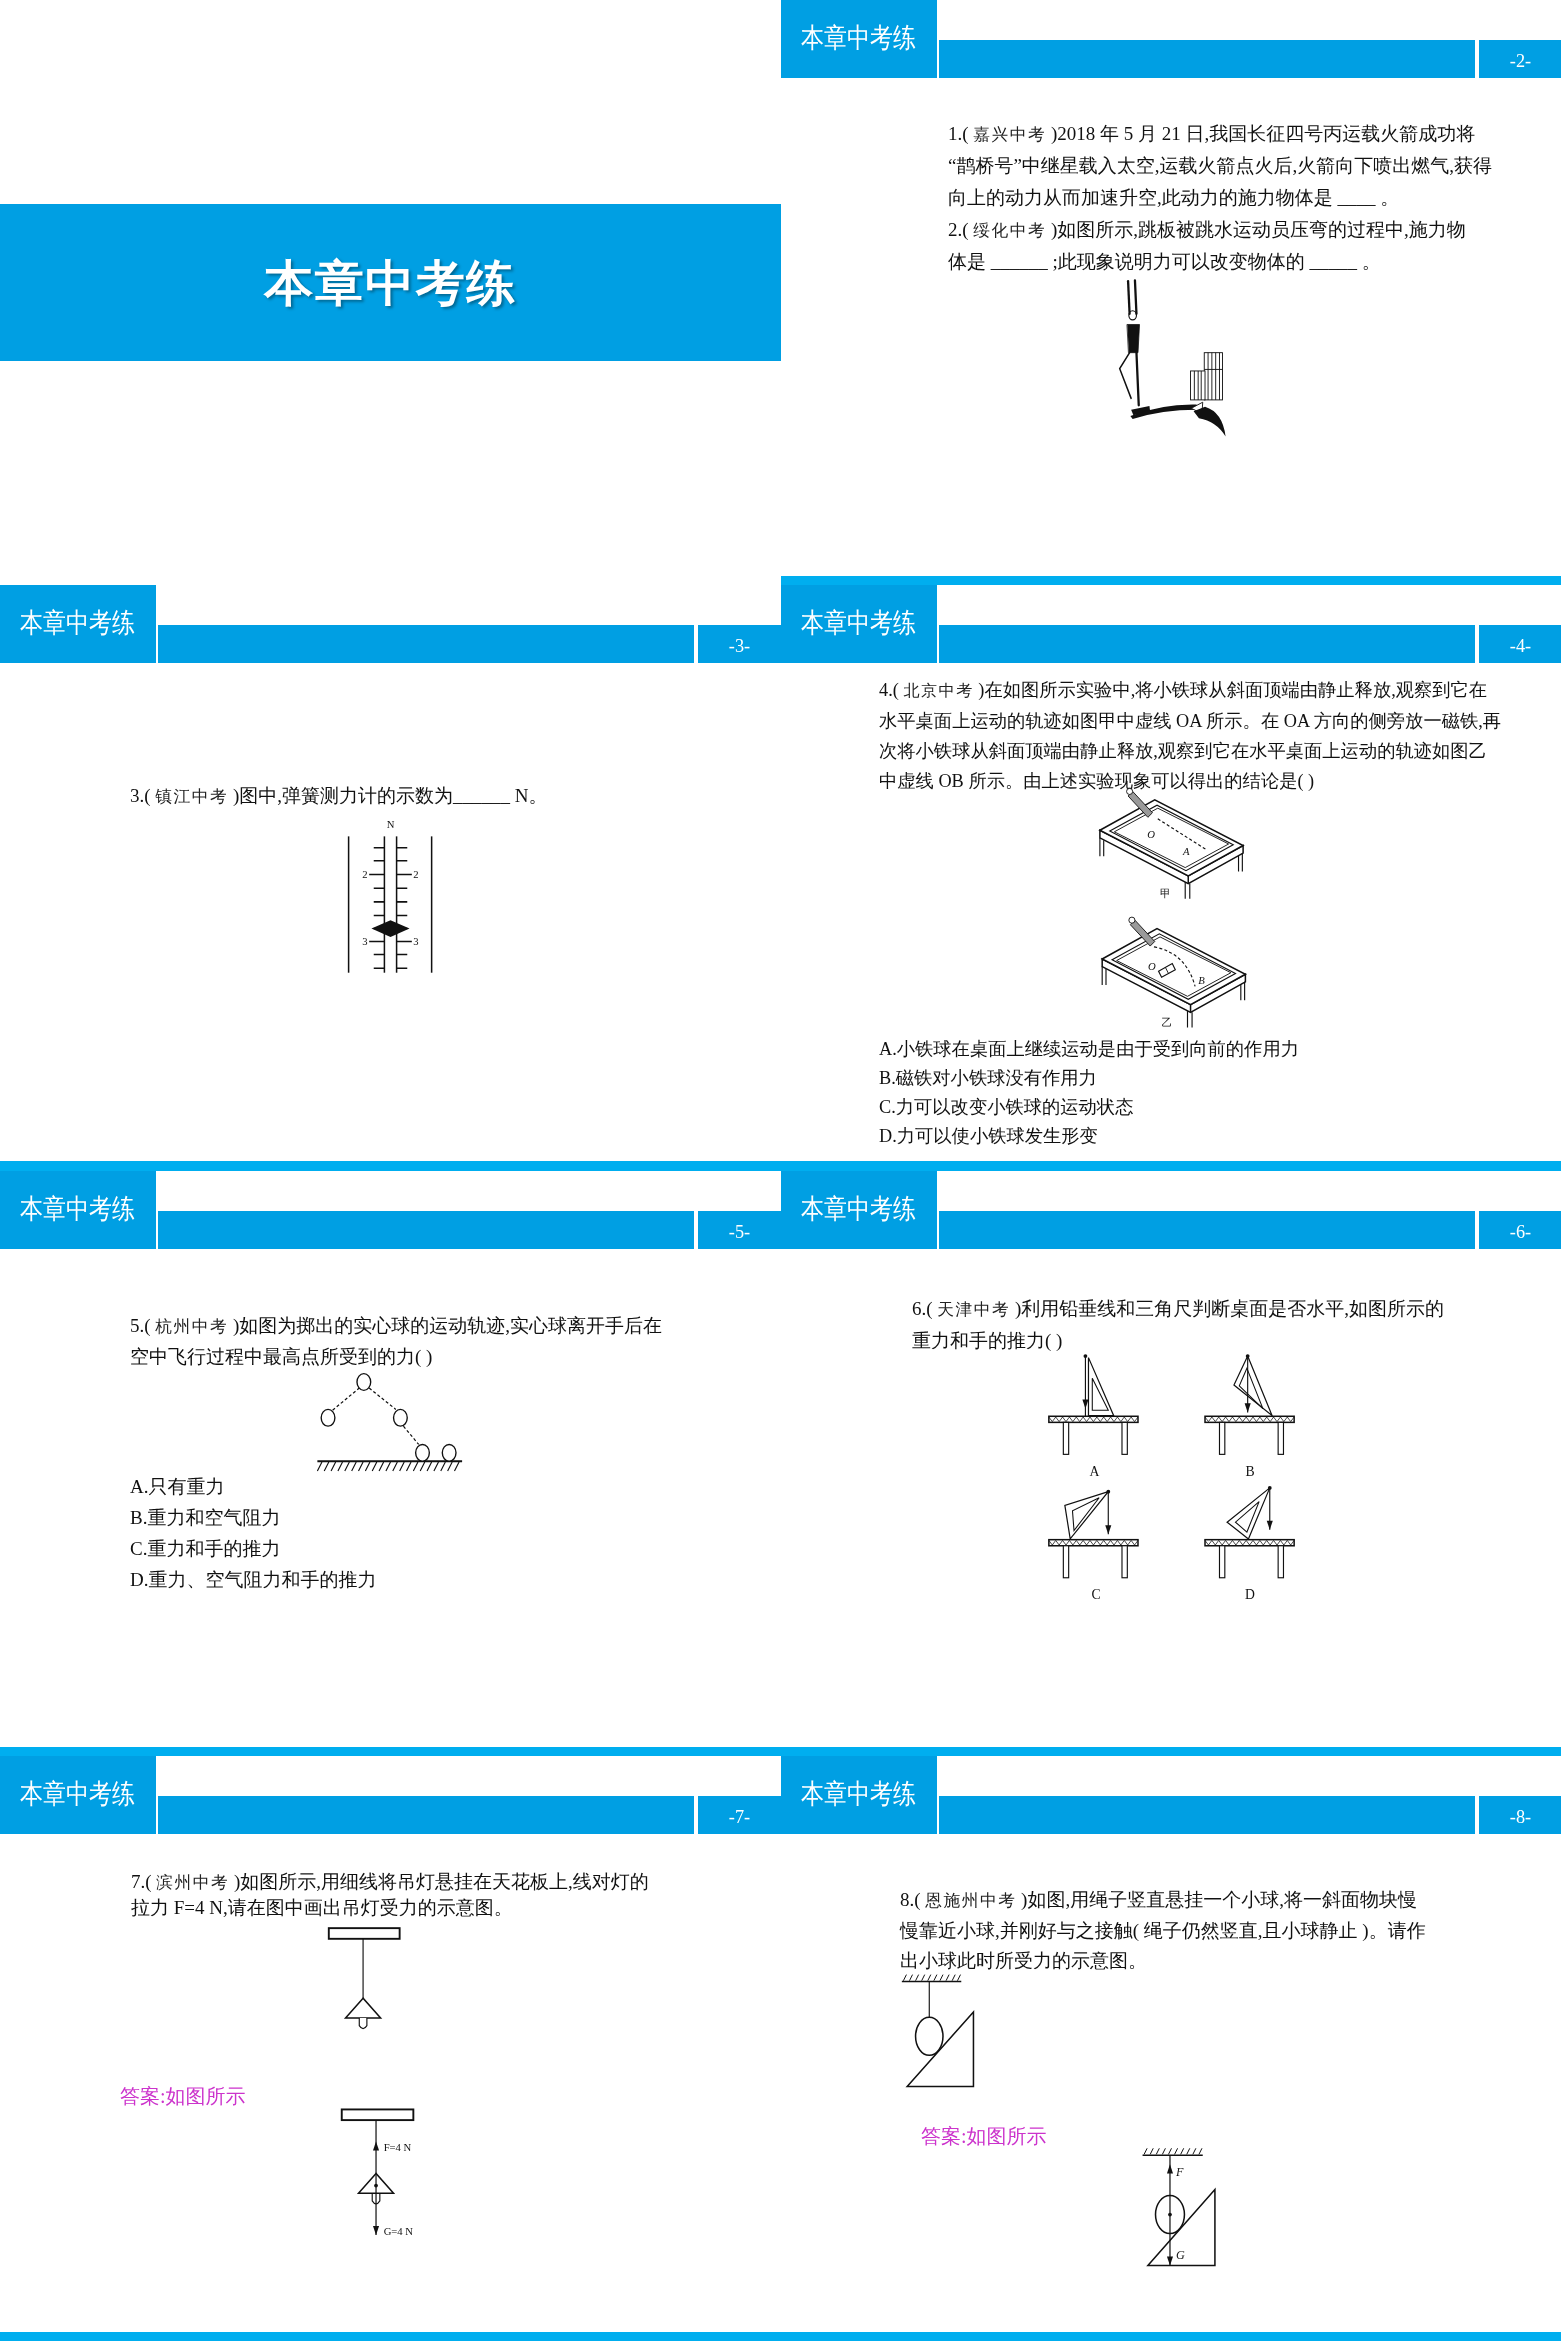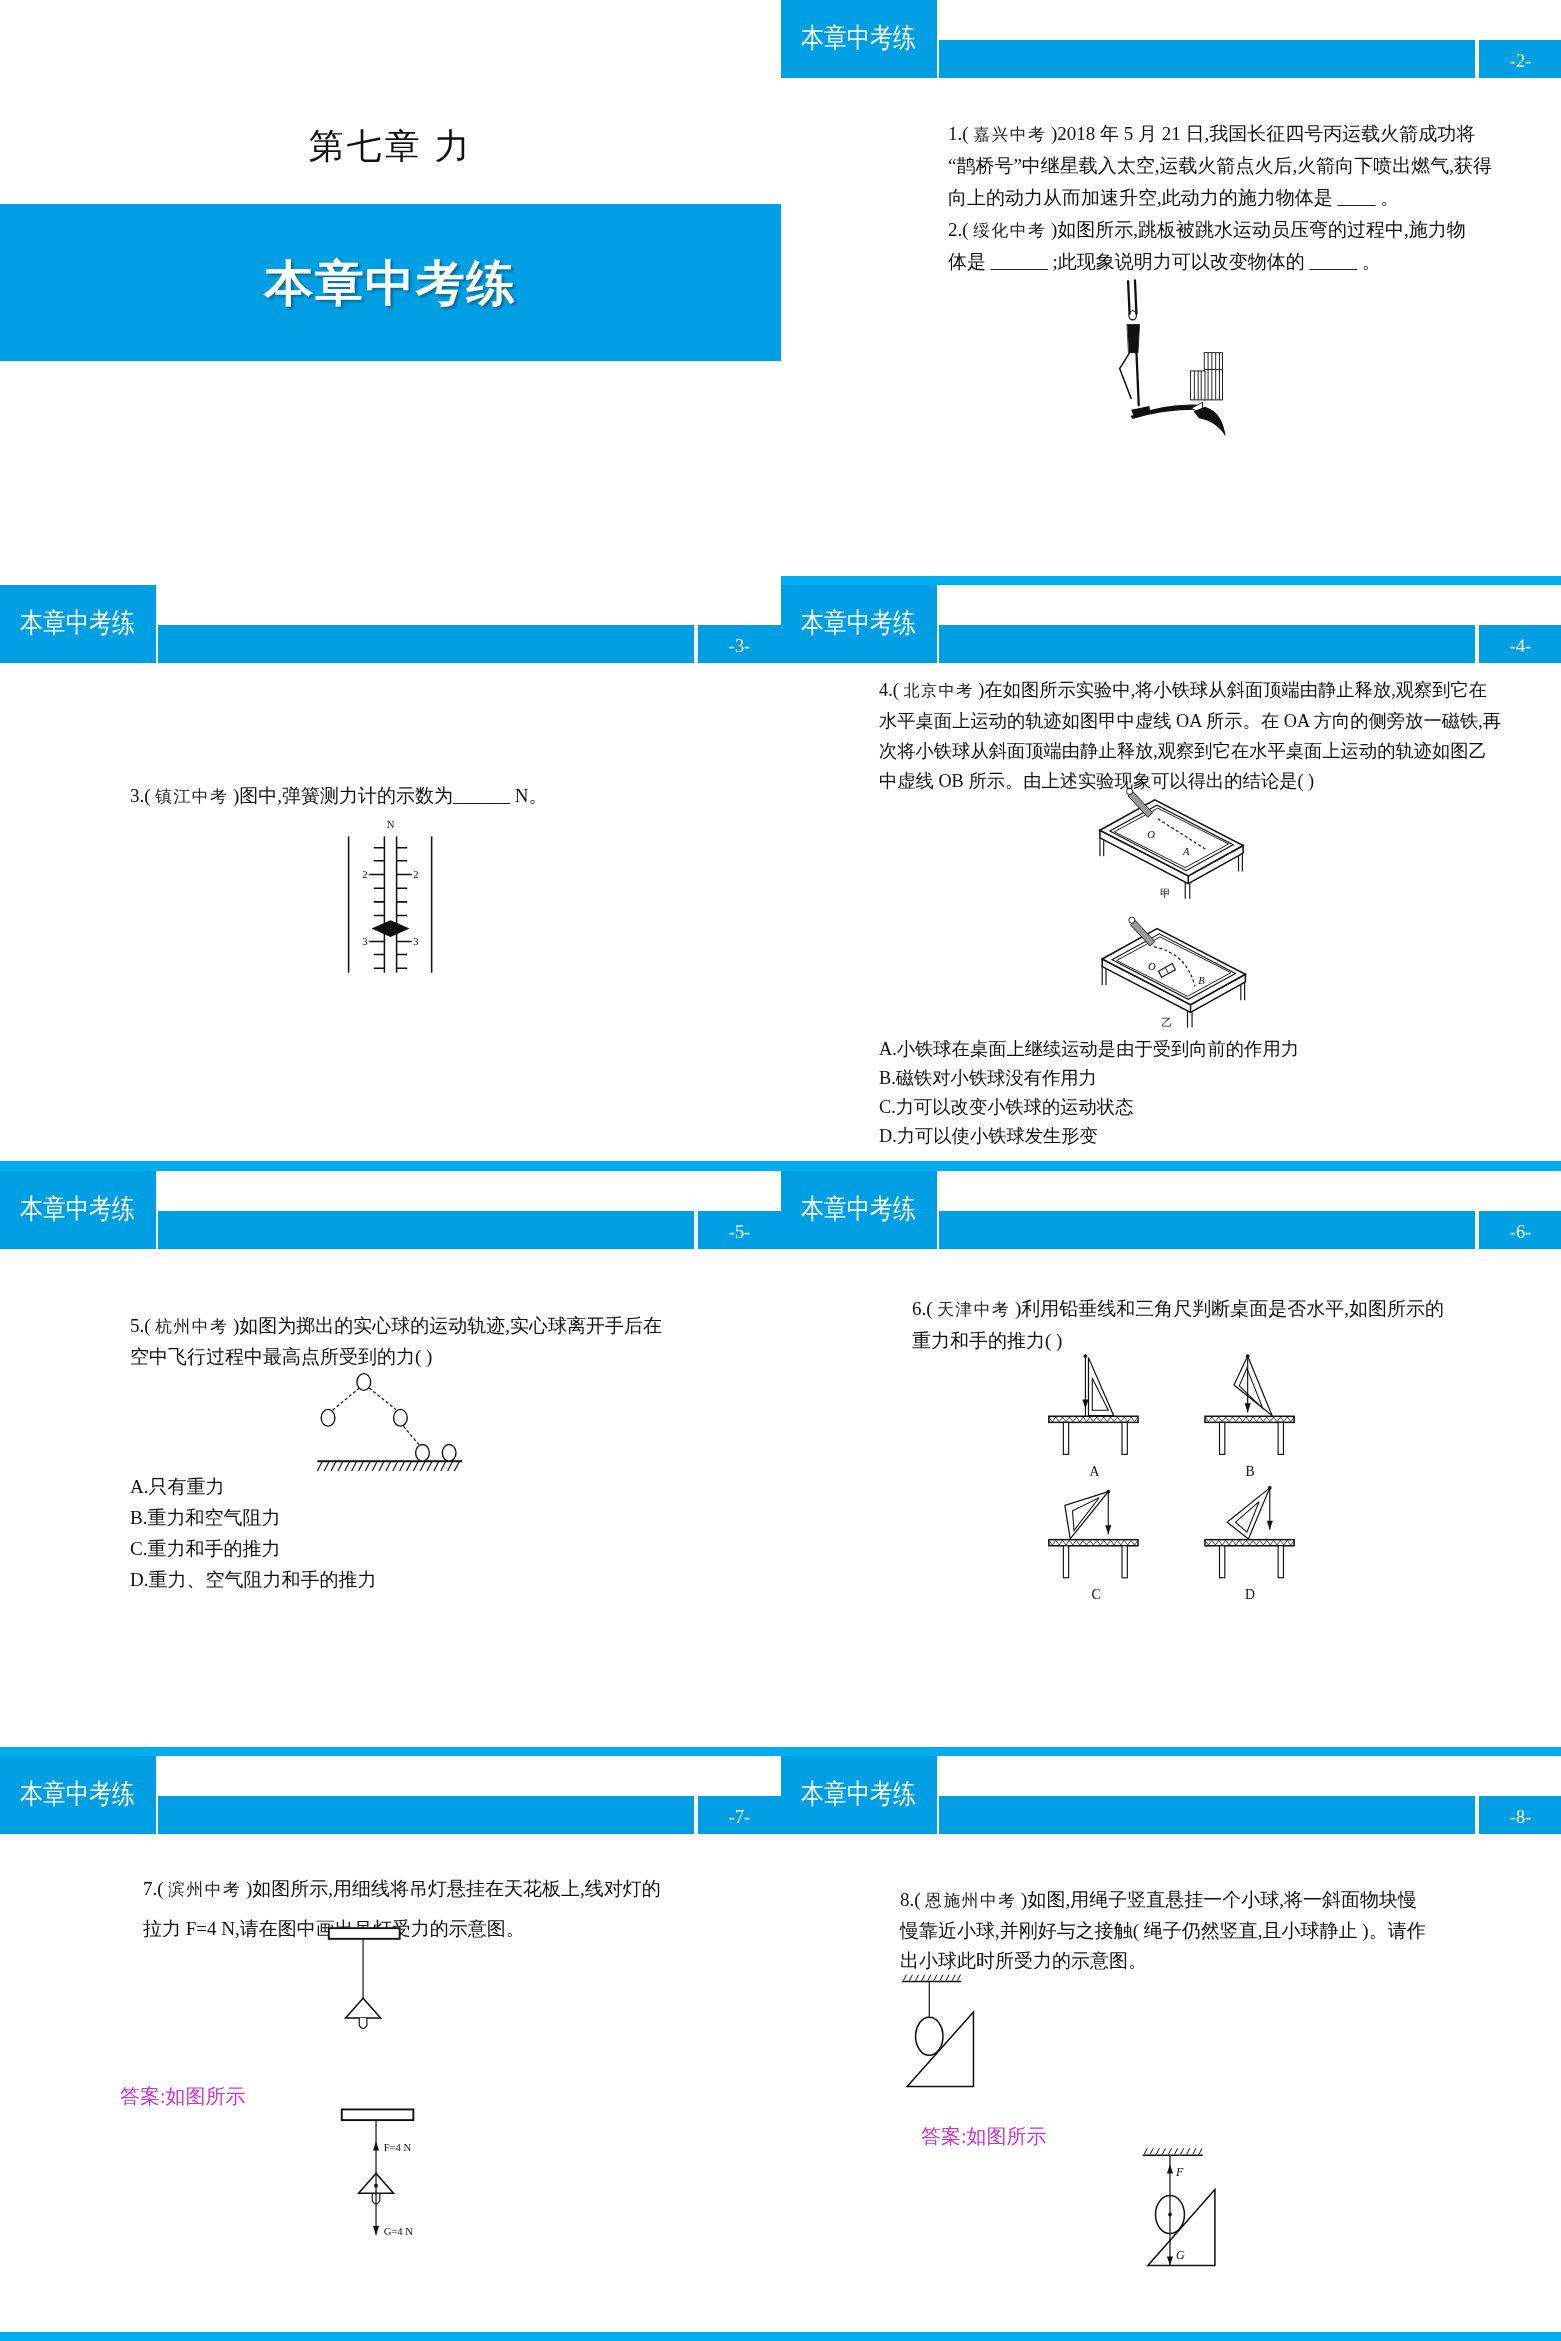--- a/index.html
+++ b/index.html
@@ -30,21 +30,20 @@
 .opts .ln{display:block;}
 .answer{position:absolute;white-space:nowrap;font-size:20px;line-height:26px;color:#cc33cc;}
 
 svg.fig{position:absolute;left:0;top:0;width:781px;height:585px;overflow:visible;}
 svg.fig text{font-family:"Liberation Serif","DejaVu Serif",serif;fill:#111;}
 </style>
 </head>
 <body>
 
 <div class="slide s1">
-  <div class="chap">第七章  力</div>
   <div class="band"></div>
   <div class="band-title">本章中考练</div>
 </div>
 
 <div class="slide s2">
   <div class="hdr-block">
       <div class="hdr-title">本章中考练</div>
     </div>
   <div class="hdr-bar"></div>
   <div class="hdr-page">-2-</div>
@@ -260,21 +259,21 @@
   <div class="strip"></div>
 </div>
 
 <div class="slide s7">
   <div class="hdr-block">
       <div class="hdr-title">本章中考练</div>
     </div>
   <div class="hdr-bar"></div>
   <div class="hdr-page">-7-</div>
 
-  <div class="txt" style="left:131px;top:113px;line-height:39px;margin-left:12px;">
+  <div class="txt" style="left:131px;top:113px;line-height:25px;">
     <span class="ln"><span>7.( </span><span class="src">滨州中考</span><span> )如图所示,用细线将吊灯悬挂在天花板上,线对灯的</span></span>
     <span class="ln">拉力 F=4 N,请在图中画出吊灯受力的示意图。</span>
   </div>
 
   <div class="answer" style="left:120px;top:327px;">答案:如图所示</div>
 
   <svg class="fig" viewBox="0 0 1024 768">
     <g>
       <rect x="431" y="226" width="93" height="14" fill="#fff" stroke="#111" stroke-width="2.5"></rect>
       <line x1="476" y1="240" x2="476" y2="318" stroke="#111" stroke-width="1.5"></line>

